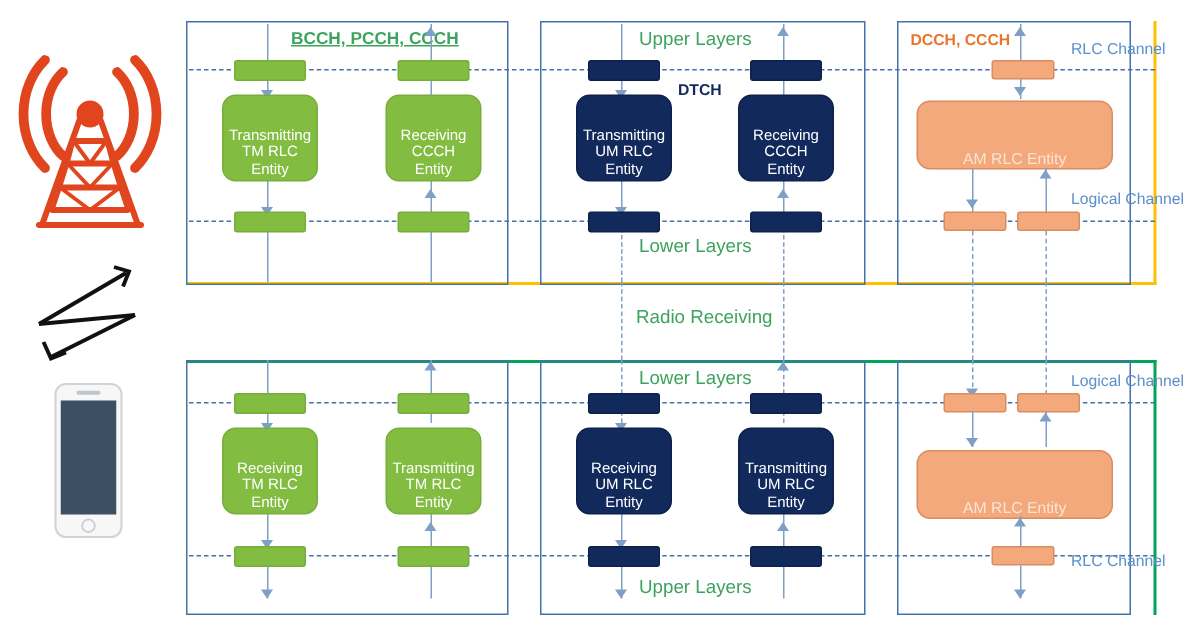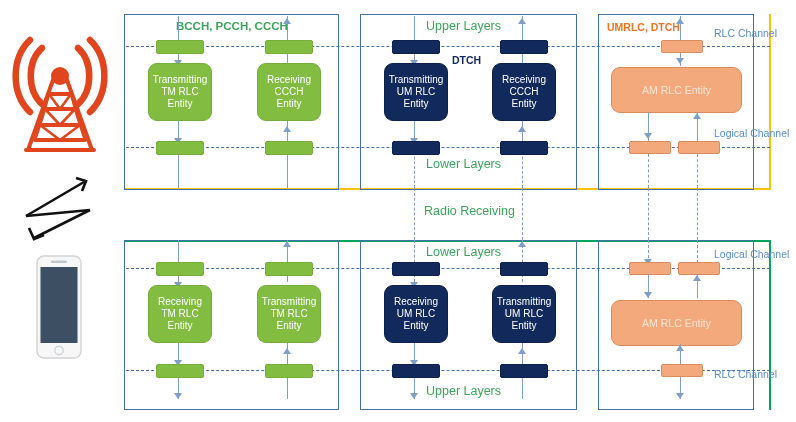--- a/index.html
+++ b/index.html
@@ -33,21 +33,21 @@
   .vdash{position:absolute;width:0;border-left:1.4px dashed #7F9FC6;}
 
   
   .arr{position:absolute;width:0;height:0;}
   .arr.dn{border-left:4px solid transparent;border-right:4px solid transparent;
           border-top:6px solid #7F9FC6;}
   .arr.up{border-left:4px solid transparent;border-right:4px solid transparent;
           border-bottom:6px solid #7F9FC6;}
 
   
-  .ent{position:absolute;border-radius:9px;display:flex;align-items:center;
+  .ent{position:absolute;border-radius:9px;display:flex;align-items:flex-end;
     justify-content:center;text-align:center;color:#ffffff;line-height:1.18;
     font-size:10px;}
   .ent.green{background:#82BC41;border:1px solid #76AE3A;}
   .ent.navy{background:#12295C;border:1px solid #0D2049;}
   .ent.orange{background:#F4A97D;border:1px solid #D98C5F;color:#FBE4D4;}
 
   
   .bar{position:absolute;border-radius:2px;}
   .bar.green{background:#82BC41;border:1px solid #76AE3A;}
   .bar.navy{background:#12295C;border:1px solid #0D2049;}
@@ -128,21 +128,21 @@
   <div class="panel" style="left:124px;top:240px;width:213px;height:168px;"></div>
   <div class="panel" style="left:360px;top:240px;width:215px;height:168px;"></div>
   <div class="panel" style="left:598px;top:240px;width:154px;height:168px;"></div>
 
   <div class="hdash" style="left:126px;top:46px;width:644px;"></div>
   <div class="hdash" style="left:126px;top:147px;width:644px;"></div>
 
   <div class="hdash" style="left:126px;top:268px;width:644px;"></div>
   <div class="hdash" style="left:126px;top:370px;width:644px;"></div>
 
-  <div class="lbl green" style="left:176px;top:20px;">BCCH, PCCH, CCCH</div>
+  <div class="lbl green" style="left:194px;top:20px;text-decoration:underline;">BCCH, PCCH, CCCH</div>
 
   <div class="vline" style="left:178px;top:16px;height:48px;"></div>
   <div class="arr dn" style="left:174px;top:60px;"></div>
   <div class="vline" style="left:178px;top:120px;height:28px;"></div>
   <div class="arr dn" style="left:174px;top:138px;"></div>
   <div class="vline" style="left:178px;top:152px;height:36px;"></div>
 
   <div class="vline" style="left:287px;top:152px;height:36px;"></div>
   <div class="vline" style="left:287px;top:120px;height:28px;"></div>
   <div class="arr up" style="left:283px;top:126px;"></div>
@@ -198,21 +198,21 @@
     </div>
   </div>
   <div class="ent navy" style="left:492px;top:63px;width:62px;height:56px;">
     <div>
       <div>Receiving</div>
       <div>CCCH</div>
       <div>Entity</div>
     </div>
   </div>
 
-  <div class="lbl orange" style="left:607px;top:21px;">UMRLC, DTCH</div>
+  <div class="lbl orange" style="left:607px;top:21px;">DCCH, CCCH</div>
   <div class="lbl blue" style="left:714px;top:27px;">RLC Channel</div>
   <div class="lbl blue" style="left:714px;top:127px;">Logical Channel</div>
 
   <div class="vline" style="left:680px;top:16px;height:30px;"></div>
   <div class="arr up" style="left:676px;top:18px;"></div>
   <div class="vline" style="left:680px;top:48px;height:18px;"></div>
   <div class="arr dn" style="left:676px;top:58px;"></div>
 
   <div class="bar orange" style="left:661px;top:40px;width:40px;height:11px;"></div>
 

